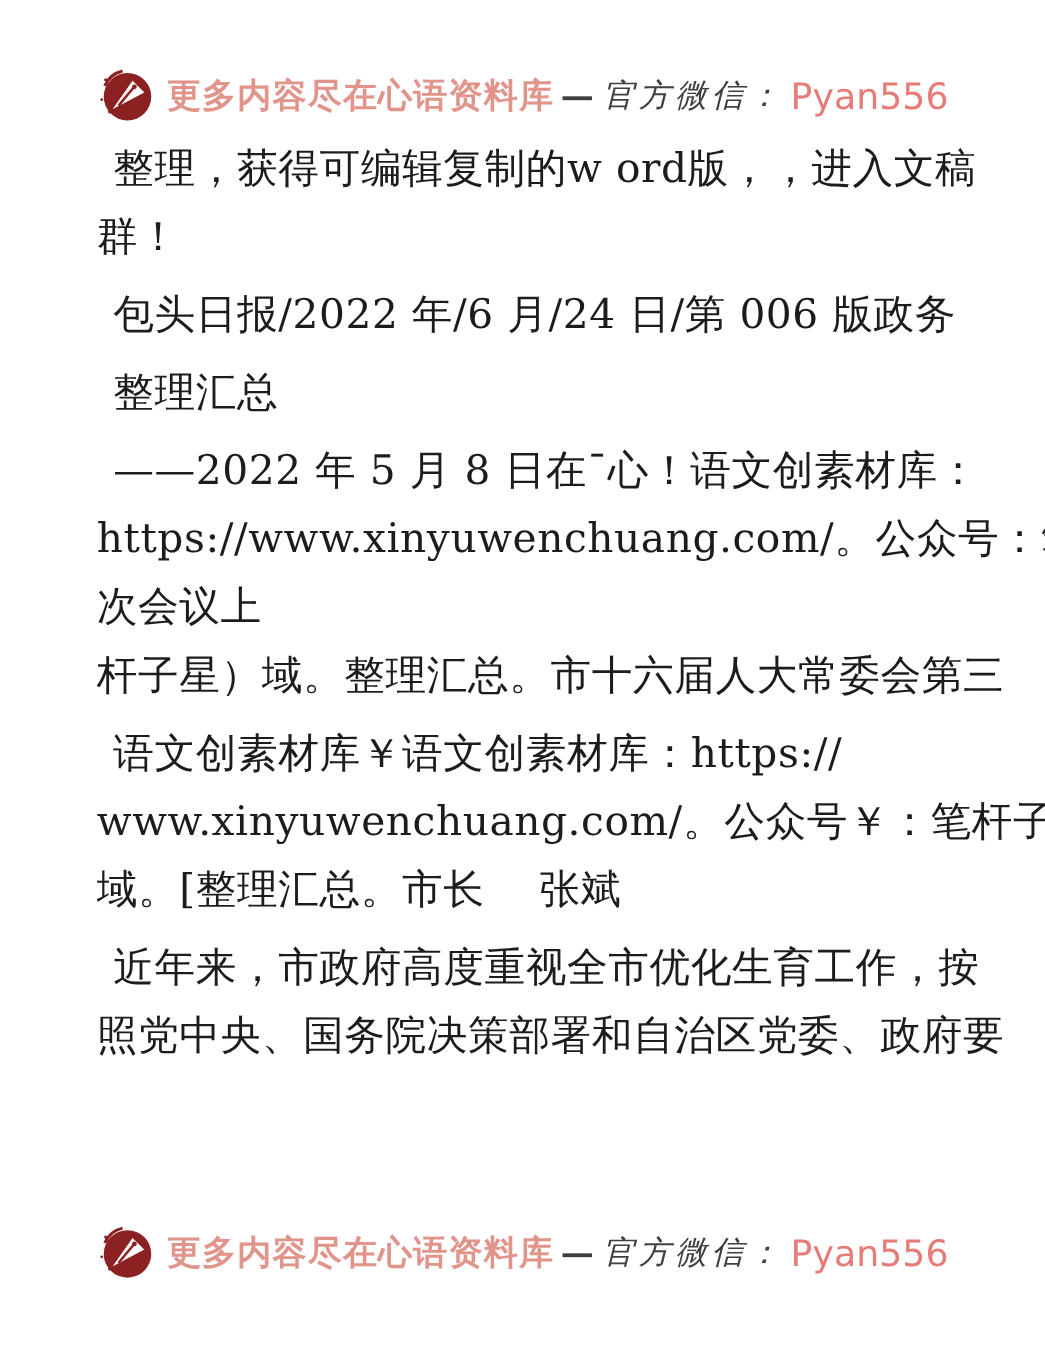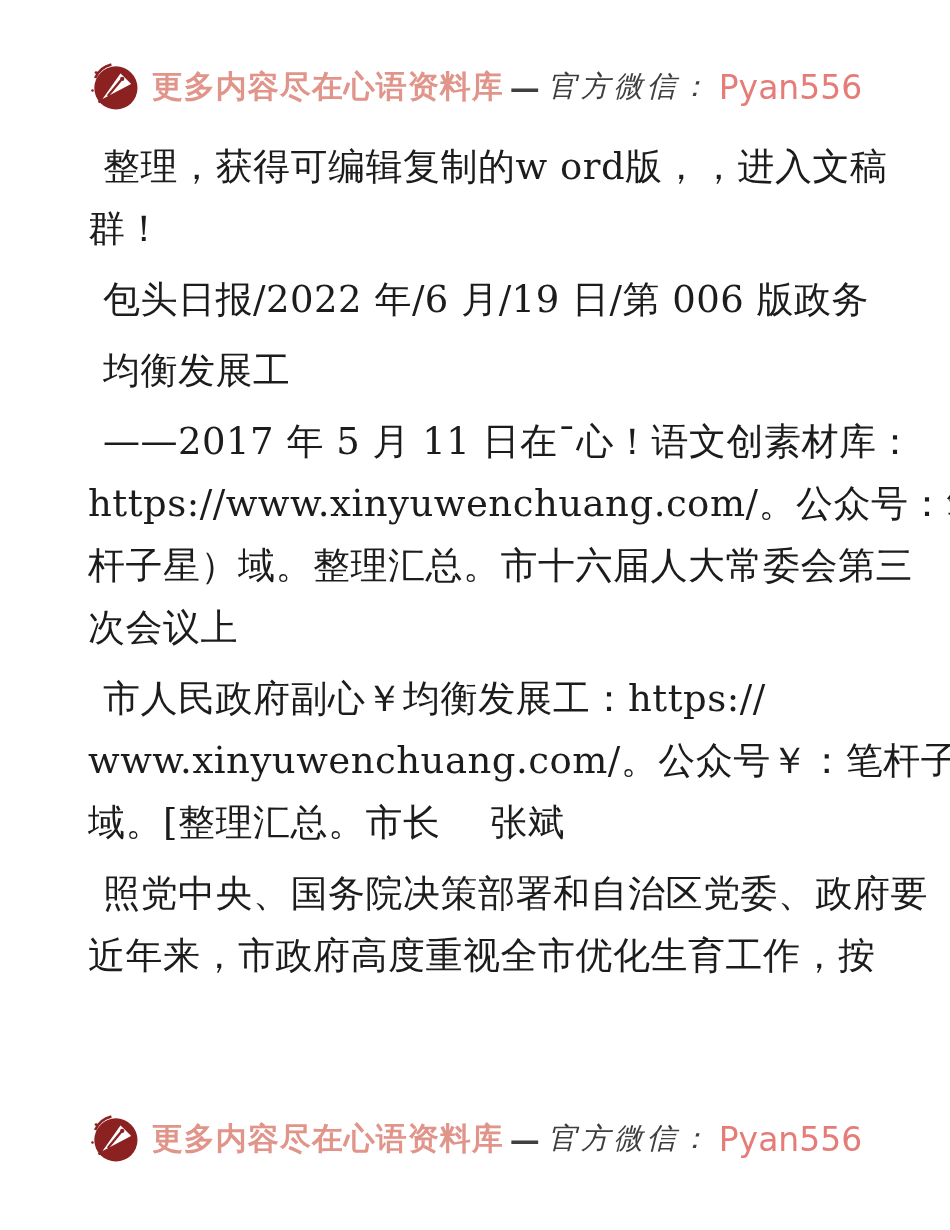--- a/index.html
+++ b/index.html
@@ -48,21 +48,21 @@
     font-family: "DejaVu Serif", "Liberation Serif", serif;
   }
   .wm-id {
     font-size: 33px;
     font-family: "DejaVu Sans", "Liberation Sans", sans-serif;
   }
 
   
   .content {
     position: absolute;
-    top: 136px;
+    top: 122px;
     left: 88px;
     width: 776px;
     font-size: 37px;
     line-height: 62px;
     color: #1c1c1c;
     letter-spacing: 0.5px;
   }
   .paragraph { margin: 0 0 9px 0; }
   .paragraph .line { white-space: pre; }
   .paragraph .line:first-child { text-indent: 15px; }
@@ -90,39 +90,39 @@
     <span class="wm-label" style="color: rgb(63, 63, 63);">官方微信：</span>
     <span class="wm-id" style="color: rgb(229, 124, 120);">Pyan556</span>
   </header>
 
   <main class="content" id="doc-body" style="color: rgb(28, 28, 28);">
       <div class="paragraph">
         <div class="line">整理，获得可编辑复制的w ord版，，进入文稿</div>
         <div class="line">群！</div>
       </div>
       <div class="paragraph">
-        <div class="line">包头日报/2022 年/6 月/19 日/第 006 版政务</div>
+        <div class="line">包头日报/2022 年/6 月/24 日/第 006 版政务</div>
       </div>
       <div class="paragraph">
-        <div class="line">均衡发展工</div>
+        <div class="line">整理汇总</div>
       </div>
       <div class="paragraph">
-        <div class="line">——2017 年 5 月 11 日在¯心！语文创素材库：</div>
+        <div class="line">——2022 年 5 月 8 日在¯心！语文创素材库：</div>
         <div class="line">https://www.xinyuwenchuang.com/。公众号：笔</div>
+        <div class="line">次会议上</div>
         <div class="line">杆子星）域。整理汇总。市十六届人大常委会第三</div>
-        <div class="line">次会议上</div>
       </div>
       <div class="paragraph">
-        <div class="line">市人民政府副心￥均衡发展工：https://</div>
+        <div class="line">语文创素材库￥语文创素材库：https://</div>
         <div class="line">www.xinyuwenchuang.com/。公众号￥：笔杆子星</div>
         <div class="line">域。[整理汇总。市长　 张斌</div>
       </div>
       <div class="paragraph">
+        <div class="line">近年来，市政府高度重视全市优化生育工作，按</div>
         <div class="line">照党中央、国务院决策部署和自治区党委、政府要</div>
-        <div class="line">近年来，市政府高度重视全市优化生育工作，按</div>
       </div>
     </main>
 
   <footer class="watermark footer">
     <span class="wm-logo">
       <svg viewBox="0 0 60 60" width="54" height="54" aria-hidden="true">
         <circle cx="31" cy="31" r="24" fill="#8b2121"></circle>
         <path d="M8 20 A26 26 0 0 1 26 5" stroke="#8b2121" stroke-width="3" fill="none"></path>
         <path d="M12 47 L36 13 L50 27 Z" fill="#ffffff"></path>
         <path d="M12 47 L36 13 L50 27 Z" fill="none" stroke="#8b2121" stroke-width="2.5"></path>

